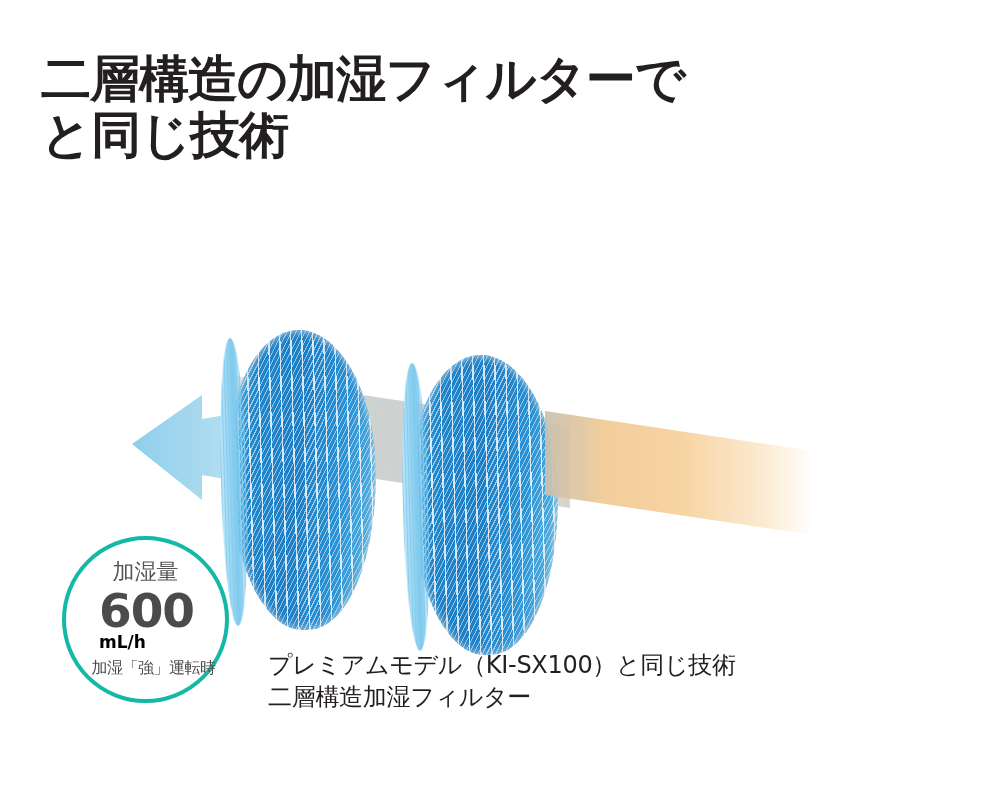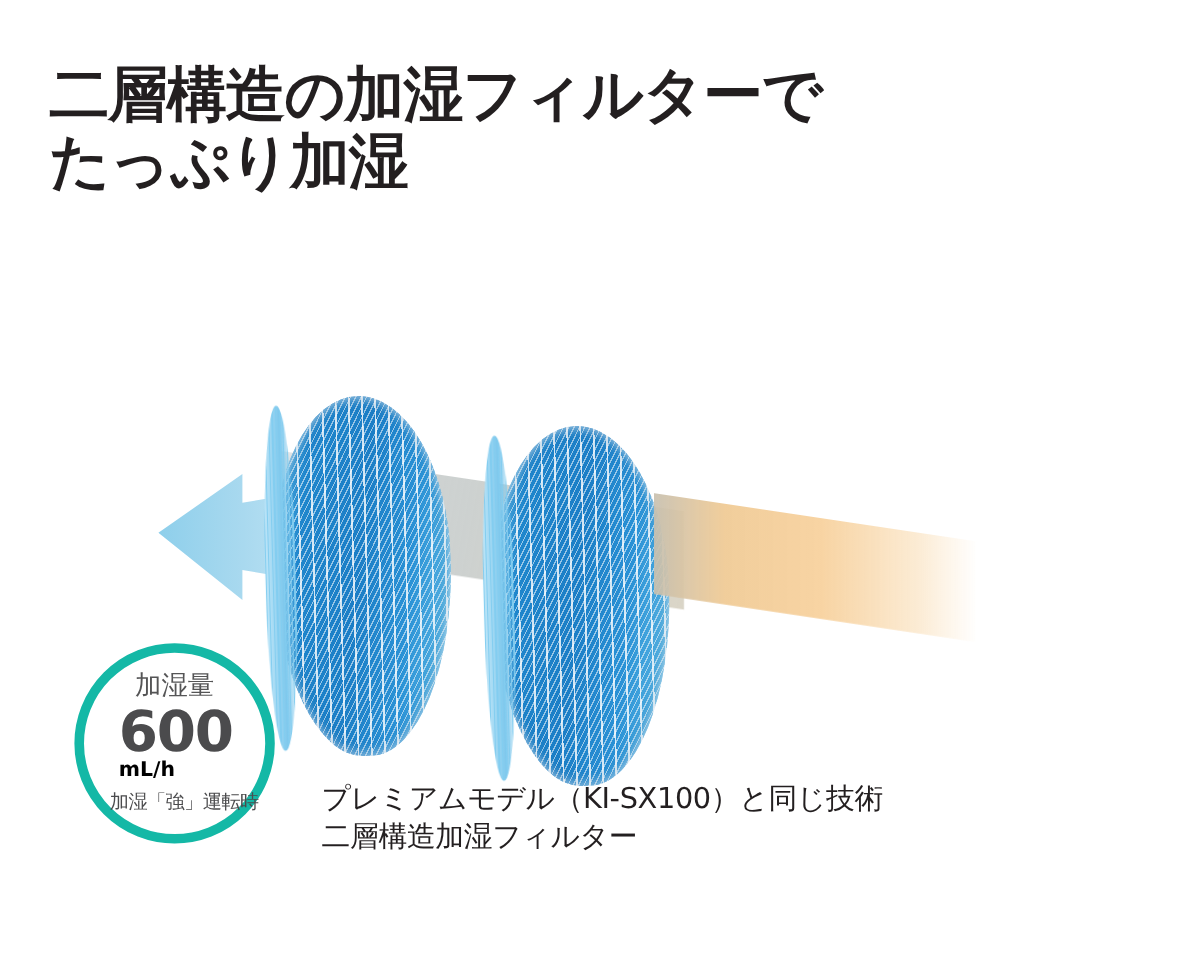--- a/index.html
+++ b/index.html
@@ -146,21 +146,21 @@
 
   #filter-front { left:228px; top:30px;  height:300px; transform:rotate(-1.6deg); }
   #filter-back  { left:410px; top:55px;  height:300px; transform:rotate(-1.6deg); }
 
   
   .badge {
     position:absolute;
     left:62px; top:536px;
     width:167px; height:167px;
     border-radius:50%;
-    border:8px solid #14b8a6;
+    border:4px solid #14b8a6;
     background:#ffffff;
     display:flex;
     flex-direction:column;
     align-items:center;
     justify-content:center;
   }
   .badge-title {
     font-family:"DejaVu Sans", sans-serif;
     font-size:22px;
     color:#555556;
@@ -209,21 +209,21 @@
     letter-spacing:-0.3px;
     white-space:pre-line;
   }
 </style>
 </head>
 <body>
 
 <div id="page">
 
   <h1 class="headline">二層構造の加湿フィルターで
-たっぷり加湿</h1>
+と同じ技術</h1>
 
 
   <div class="stage">
 
     <div class="airflow-arrow">
       <svg viewBox="0 0 132 130" width="132" height="130" aria-hidden="true">
         <defs>
           <linearGradient id="arrGrad" x1="0" y1="0" x2="1" y2="0">
             <stop offset="0%" stop-color="#8ecfeb"></stop>
             <stop offset="55%" stop-color="#a9d9ef"></stop>

